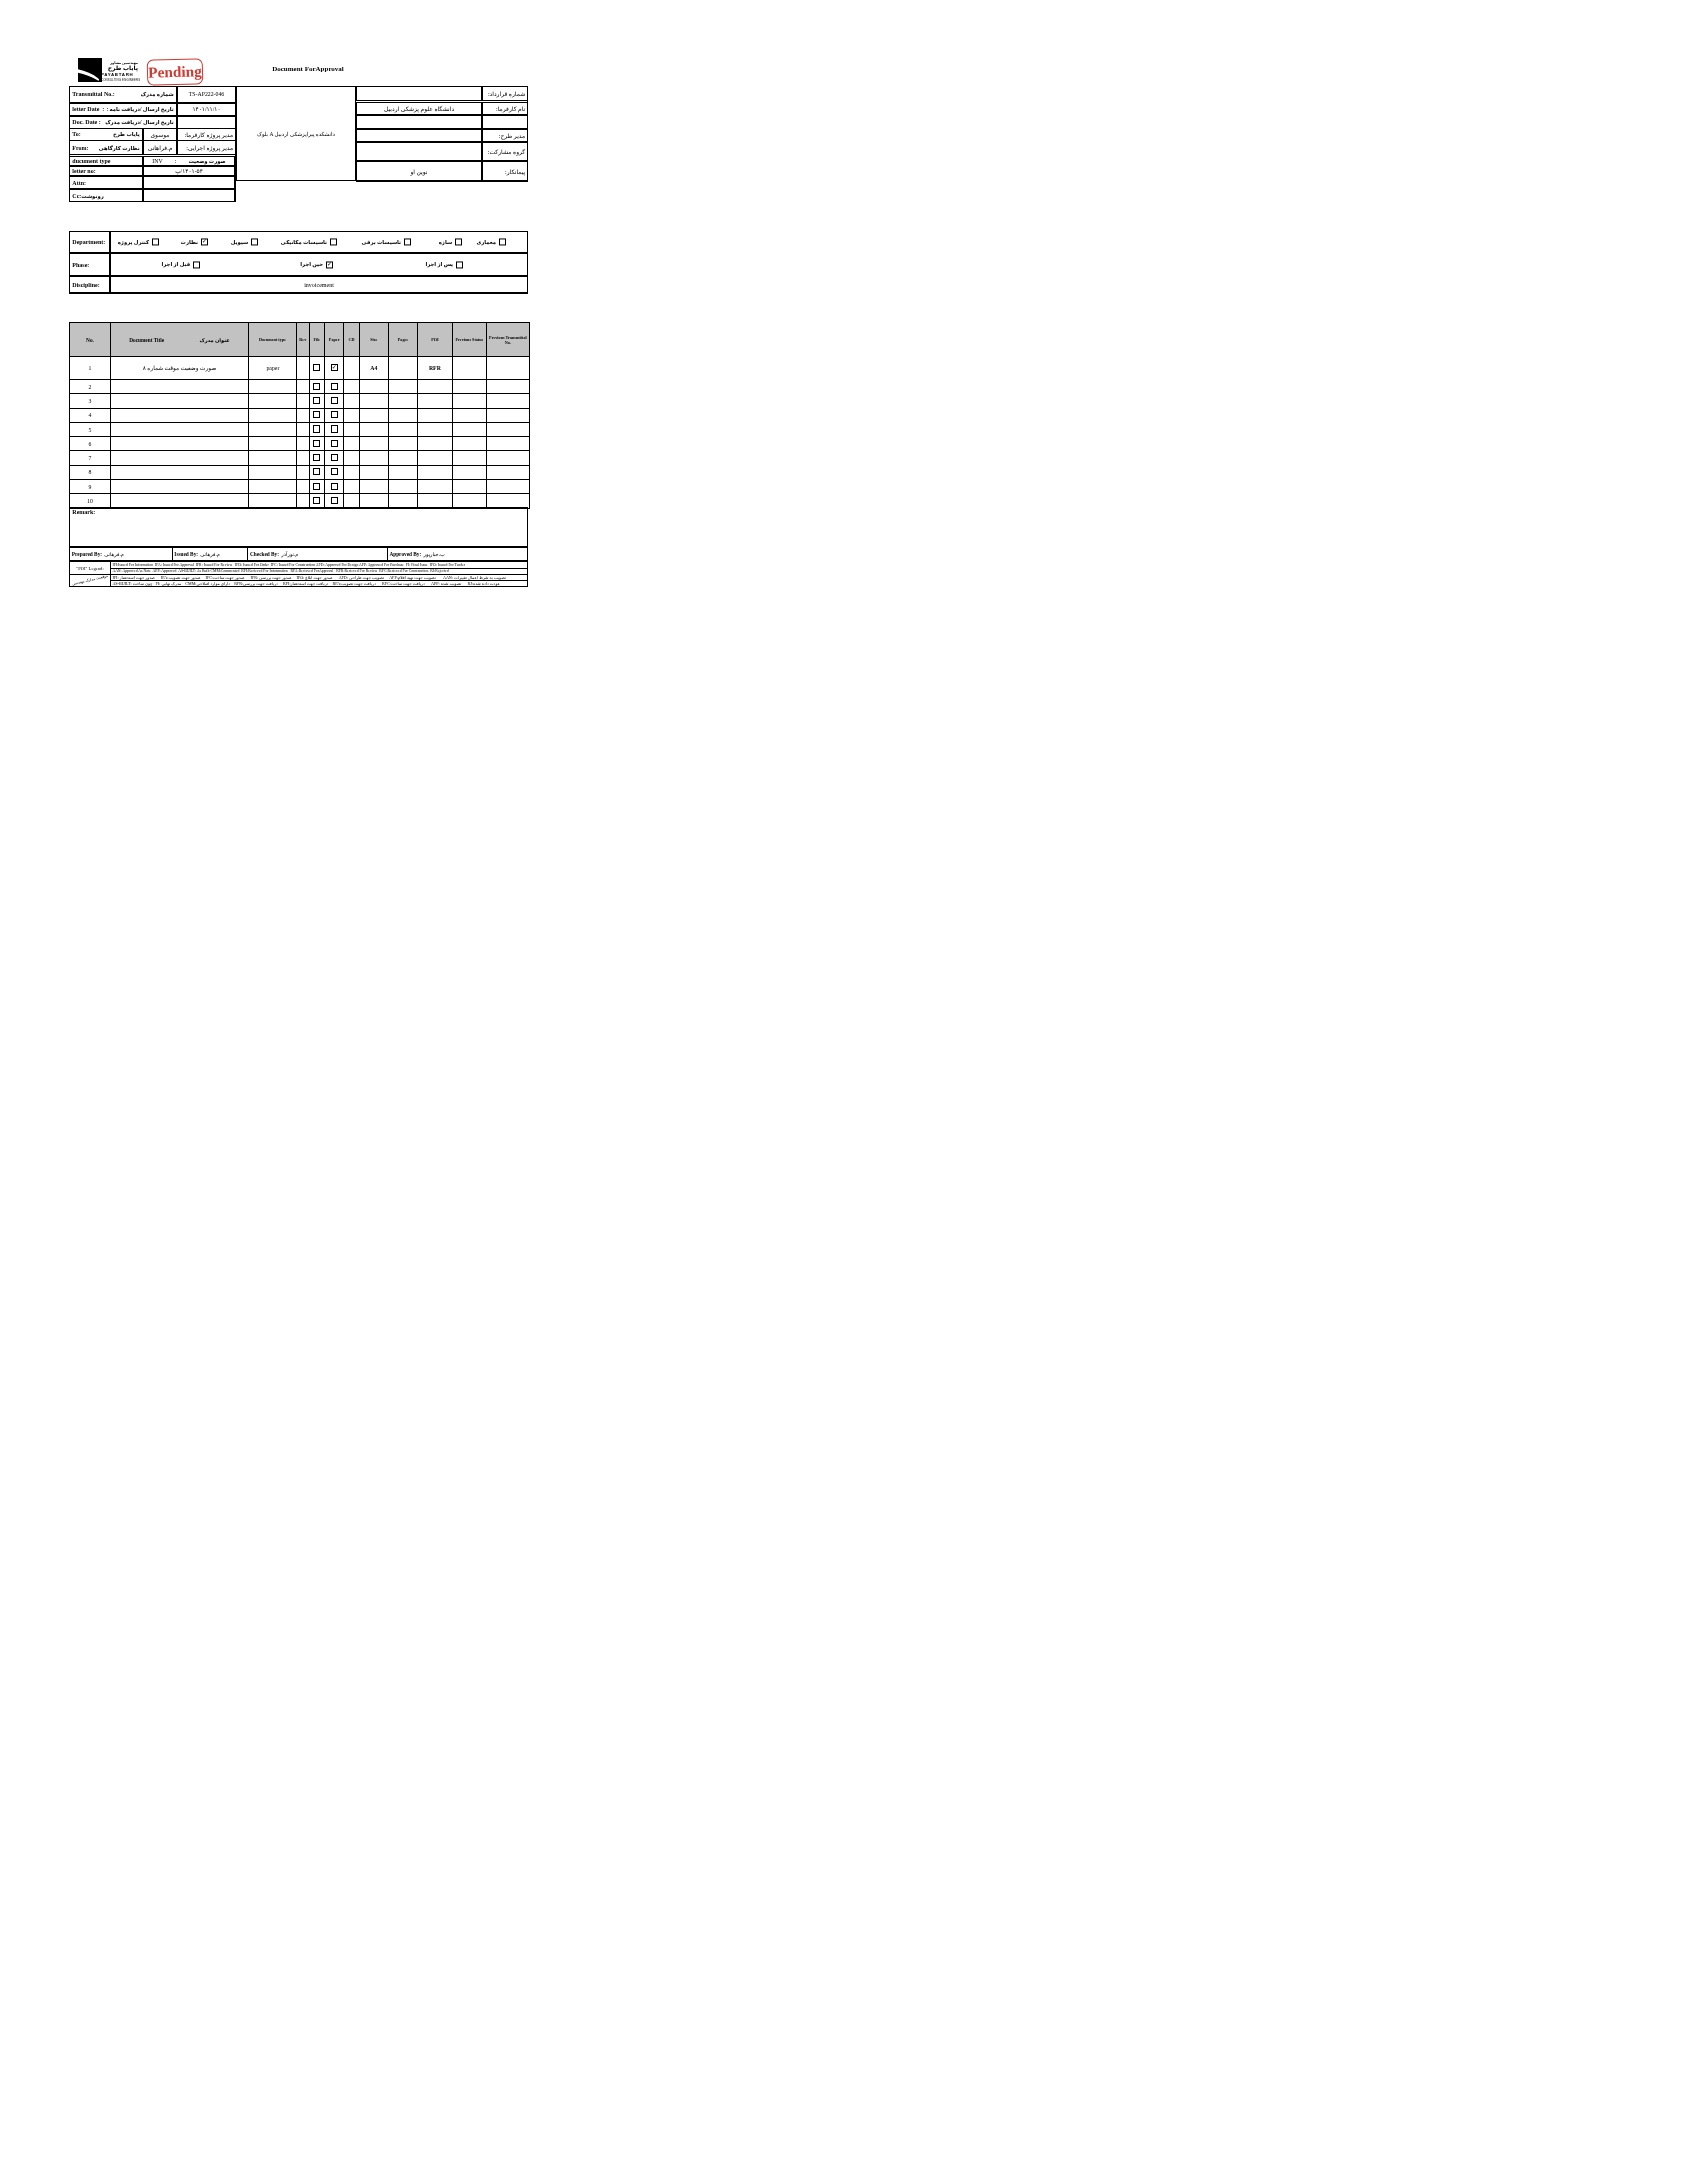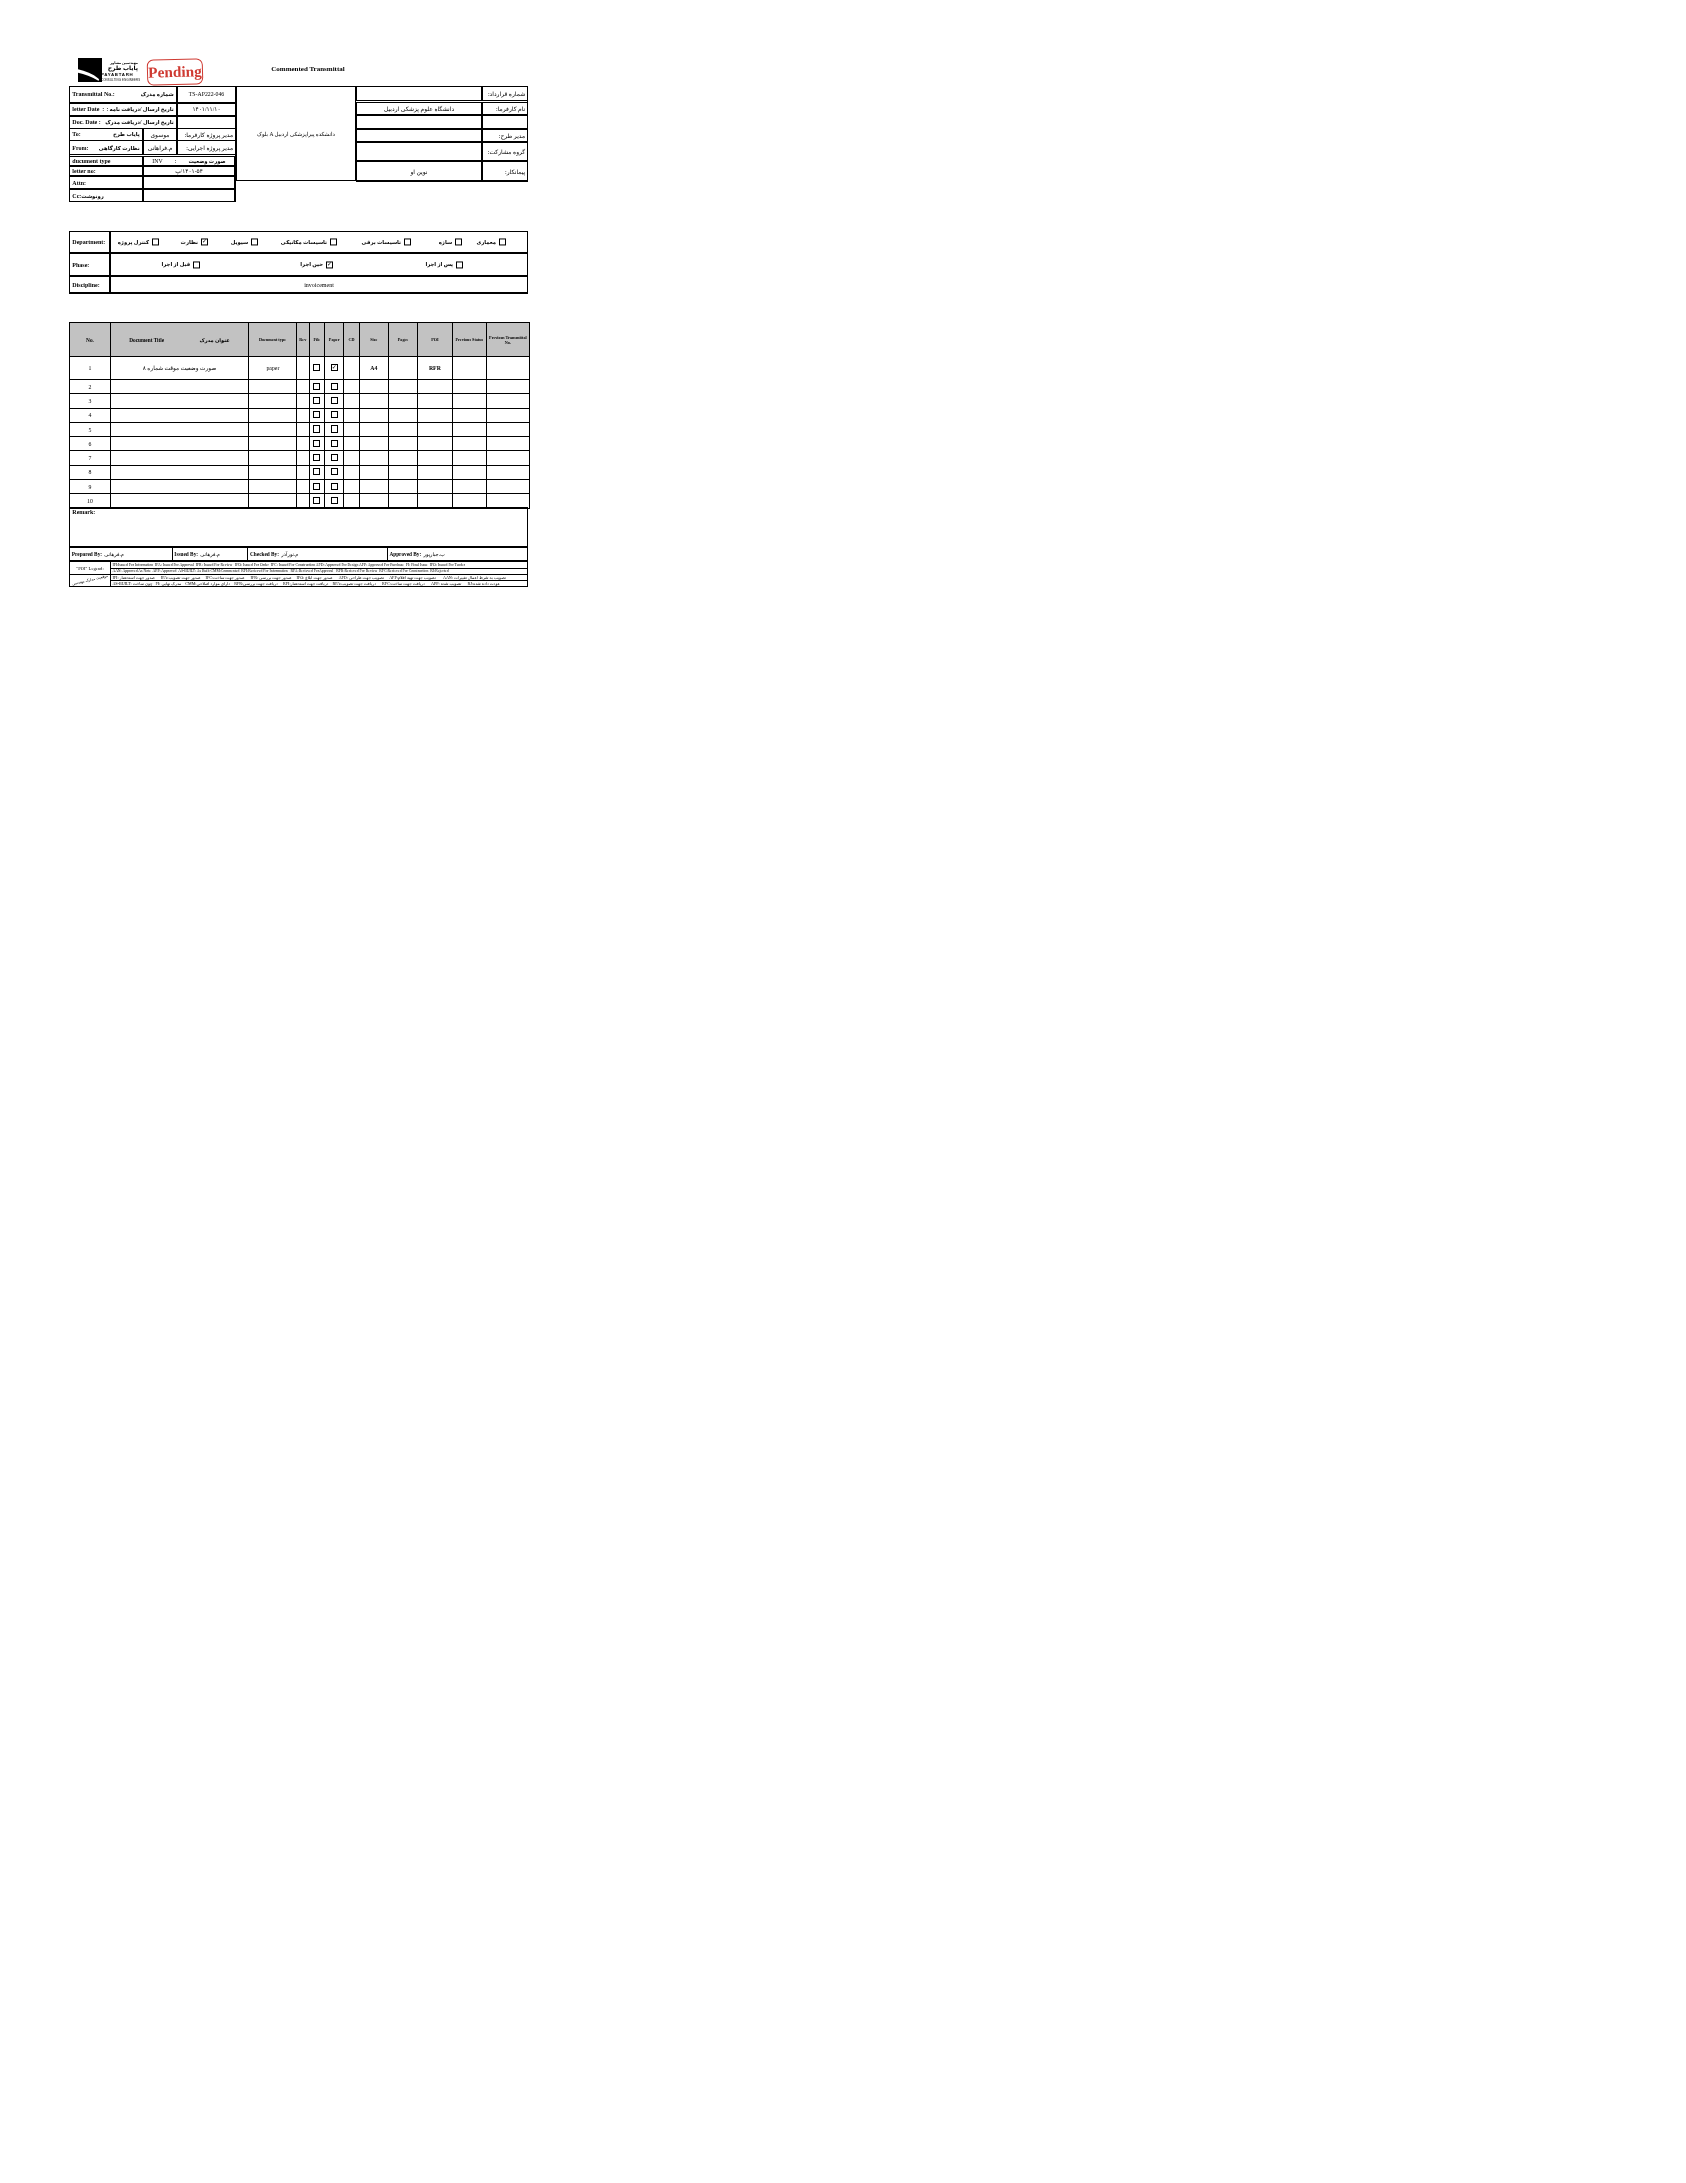--- a/index.html
+++ b/index.html
@@ -79,21 +79,21 @@
       <path d="M0 47 C 30 54, 62 66, 86 86 Q 91 91 85 95 C 58 78, 26 66, 0 61 Z" fill="#fff"></path>
     </svg>
   </div>
   <div id="logo-text">
     <div class="l1">مهندسین مشاور</div>
     <div class="l2">پایاب طرح</div>
     <div class="l3">PAYABTARH</div>
     <div class="l4">CONSULTING ENGINEERS</div>
   </div>
   <div id="stamp">Pending</div>
-  <div id="doc-title">Commented Transmittal</div>
+  <div id="doc-title">Document ForApproval</div>
 
   <div class="tcell between" style="left:69px;top:86px;width:108px;height:16.6px">
     <span class="en">Transmittal No.:</span>
     <span class="fa">شماره مدرک</span>
   </div>
   <div class="tcell center val" style="left:177px;top:86px;width:59px;height:16.6px">TS-AP222-046</div>
 
   <div class="tcell between" style="left:69px;top:103px;width:108px;height:12.5px">
     <span class="en">letter Date  :</span>
     <span class="fa">تاریخ ارسال /دریافت نامه  :</span>

